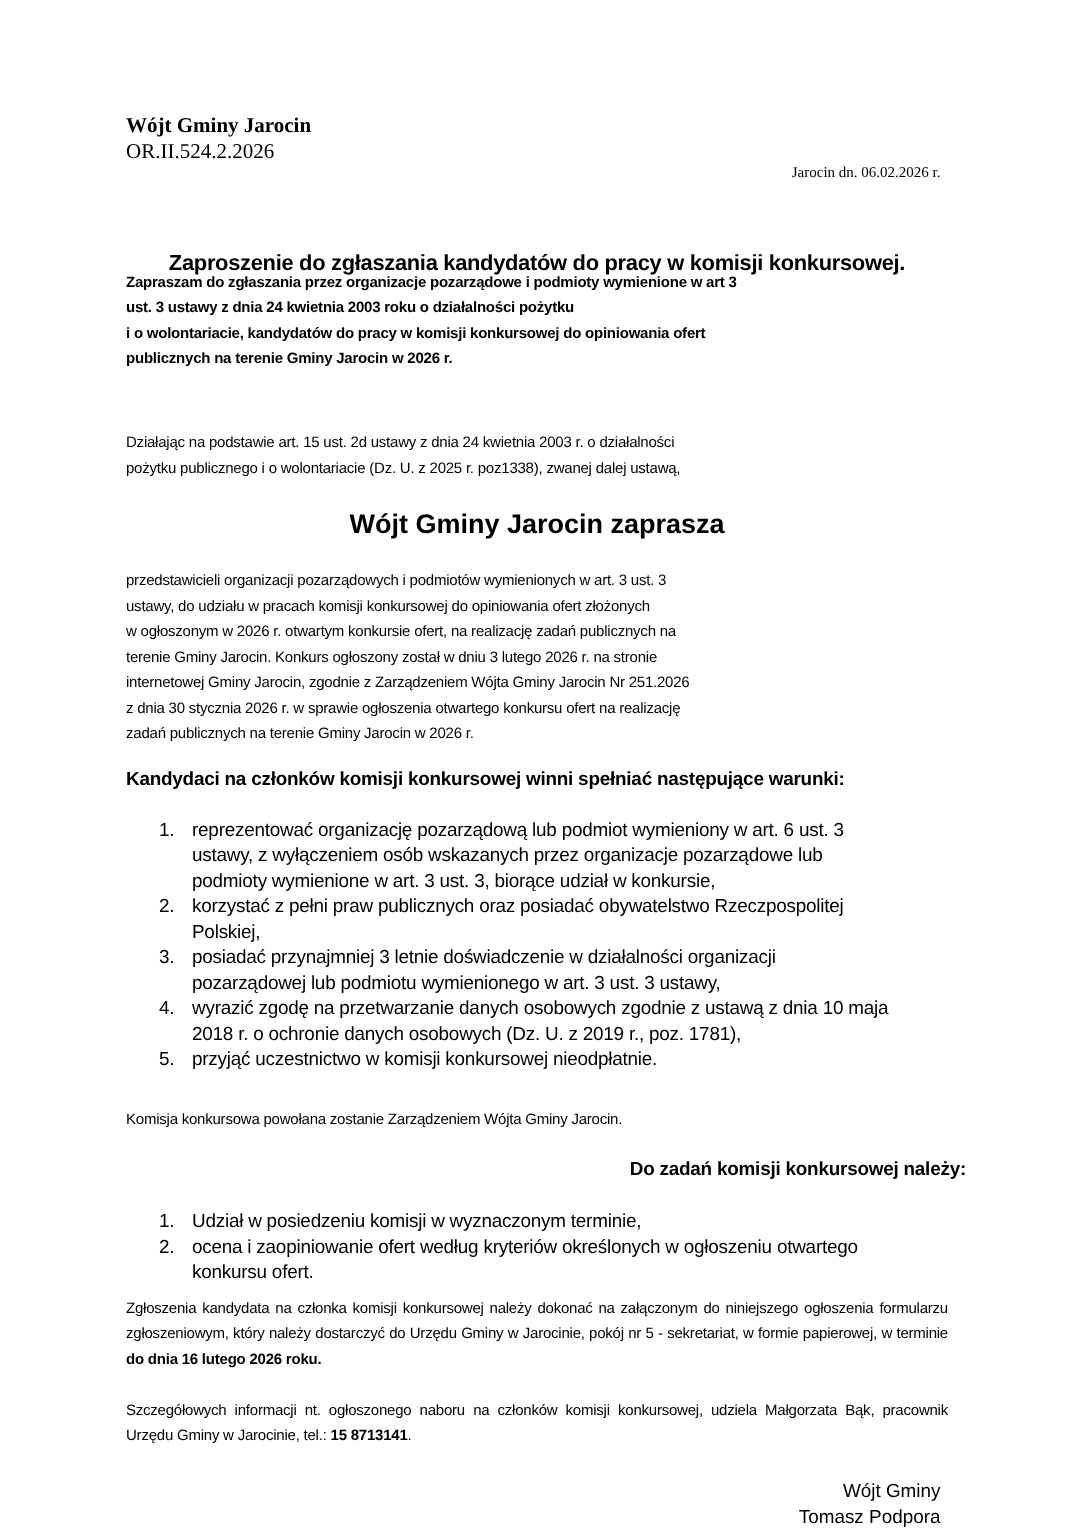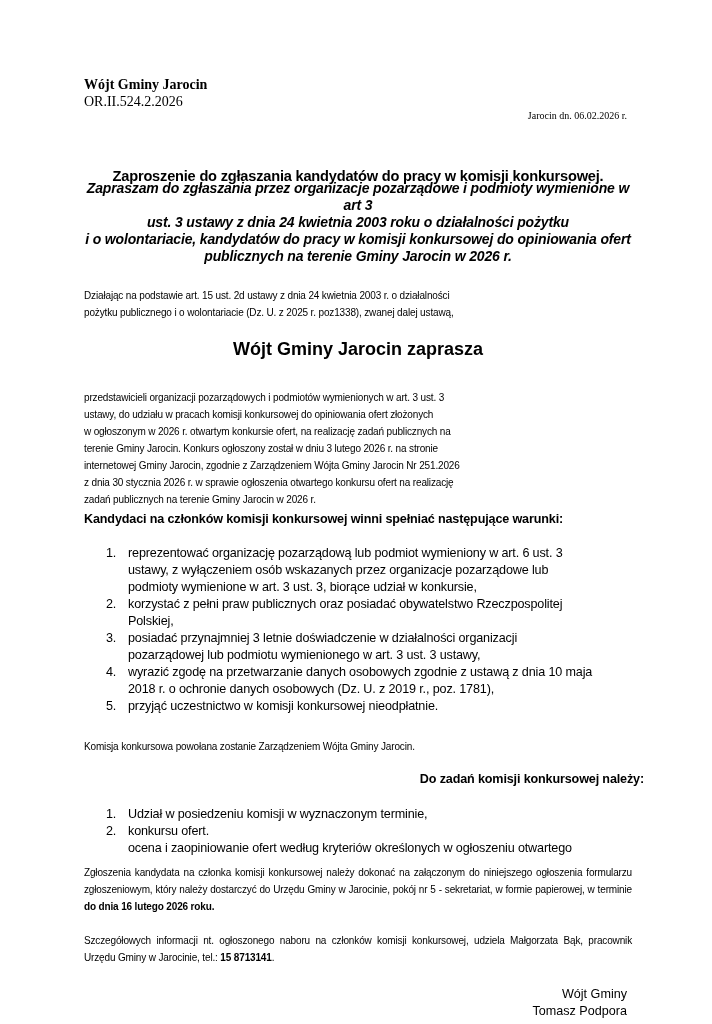--- a/index.html
+++ b/index.html
@@ -4,21 +4,21 @@
 <style>
   html, body { margin:0; padding:0; background:#ffffff; }
   body { width:712px; height:1024px; position:relative; overflow:hidden; color:#000; }
   .serif { font-family: "Liberation Serif", serif; }
   .sans { font-family: "Liberation Sans", sans-serif; }
   .abs { position:absolute; }
   .hdr-title { left:84px; top:77px; font-size:14px; font-weight:bold; }
   .hdr-ref { left:84px; top:94px; font-size:14px; }
   .hdr-date { right:85px; top:110px; font-size:10px; text-align:right; }
   .doc-title { left:84px; width:548px; top:144px; font-size:14.6px; font-weight:bold; text-align:center; letter-spacing:-0.2px;margin-top:24px; }
-  .intro { left:84px; width:548px; top:180px; font-size:14px; font-weight:bold; text-align:center; line-height:17px; letter-spacing:-0.15px;font-style:italic; }
+  .intro { left:84px; width:548px; top:180px; font-size:10px; font-weight:bold; line-height:17px; letter-spacing:-0.15px; }
   .para { left:84px; width:548px; font-size:10px; line-height:17px; letter-spacing:-0.15px; }
   .center-bold { left:84px; width:548px; font-size:18px; font-weight:bold; text-align:center; }
   .bold-head { left:84px; width:560px; font-size:12.6px; font-weight:bold; letter-spacing:-0.15px; }
   ol.list { position:absolute; left:84px; width:548px; margin:0; padding:0; list-style:none; font-size:12.6px; line-height:17px; letter-spacing:-0.15px; }
   ol.list li { position:relative; padding-left:44px; }
   ol.list li .num { position:absolute; left:22px; top:0; }
   .justify { text-align:justify; text-align-last:left; }
   .sig { right:85px; font-size:12.6px; text-align:right; line-height:17px; }
   b { font-weight:bold; }
 </style>
@@ -38,21 +38,21 @@
   <div>publicznych na terenie Gminy Jarocin w 2026 r.</div>
 </div>
 
 <div class="abs sans para" style="top:287px;">
   <div>Działając na podstawie art. 15 ust. 2d ustawy z dnia 24 kwietnia 2003 r. o działalności</div>
   <div>pożytku publicznego i o wolontariacie (Dz. U. z 2025 r. poz1338), zwanej dalej ustawą,</div>
 </div>
 
 <div class="abs sans center-bold" style="top:339px;">Wójt Gminy Jarocin zaprasza</div>
 
-<div class="abs sans para" style="top:389px;">
+<div class="abs sans para" style="top:379px;">
   <div>przedstawicieli organizacji pozarządowych i podmiotów wymienionych w art. 3 ust. 3</div>
   <div>ustawy, do udziału w pracach komisji konkursowej do opiniowania ofert złożonych</div>
   <div>w ogłoszonym w 2026 r. otwartym konkursie ofert, na realizację zadań publicznych na</div>
   <div>terenie Gminy Jarocin. Konkurs ogłoszony został w dniu 3 lutego 2026 r. na stronie</div>
   <div>internetowej Gminy Jarocin, zgodnie z Zarządzeniem Wójta Gminy Jarocin Nr 251.2026</div>
   <div>z dnia 30 stycznia 2026 r. w sprawie ogłoszenia  otwartego konkursu ofert na realizację</div>
   <div>zadań publicznych na terenie Gminy Jarocin w 2026 r.</div>
 </div>
 
 <div class="abs sans bold-head" style="top:512px;">Kandydaci na członków komisji konkursowej winni spełniać następujące warunki:</div>
@@ -89,22 +89,22 @@
 
 <div class="abs sans bold-head" style="top:772px;text-align:right;">Do zadań komisji konkursowej należy:</div>
 
 <ol class="list sans" style="top:806px;">
   <li>
     <span class="num">1.</span>
     <div>Udział w posiedzeniu komisji w wyznaczonym terminie,</div>
   </li>
   <li>
     <span class="num">2.</span>
+    <div>ocena i zaopiniowanie ofert według kryteriów określonych w ogłoszeniu otwartego</div>
     <div>konkursu ofert.</div>
-    <div>ocena i zaopiniowanie ofert według kryteriów określonych w ogłoszeniu otwartego</div>
   </li>
 </ol>
 
 <div class="abs sans para justify" style="top:864px;"><span>Zgłoszenia kandydata na członka komisji konkursowej należy dokonać na załączonym do niniejszego ogłoszenia formularzu zgłoszeniowym, który należy dostarczyć do Urzędu Gminy w Jarocinie, pokój nr 5 - sekretariat, w formie papierowej, w terminie </span><b>do dnia 16 lutego 2026 roku.</b></div>
 
 <div class="abs sans para justify" style="top:932px;"><span>Szczegółowych informacji nt. ogłoszonego naboru na członków komisji konkursowej, udziela Małgorzata Bąk,  pracownik Urzędu Gminy w Jarocinie,  tel.: </span><b>15 8713141</b><span>.</span></div>
 
 <div class="abs sans sig" style="top:986px;">
   <div>Wójt Gminy</div>
   <div>Tomasz Podpora</div>

